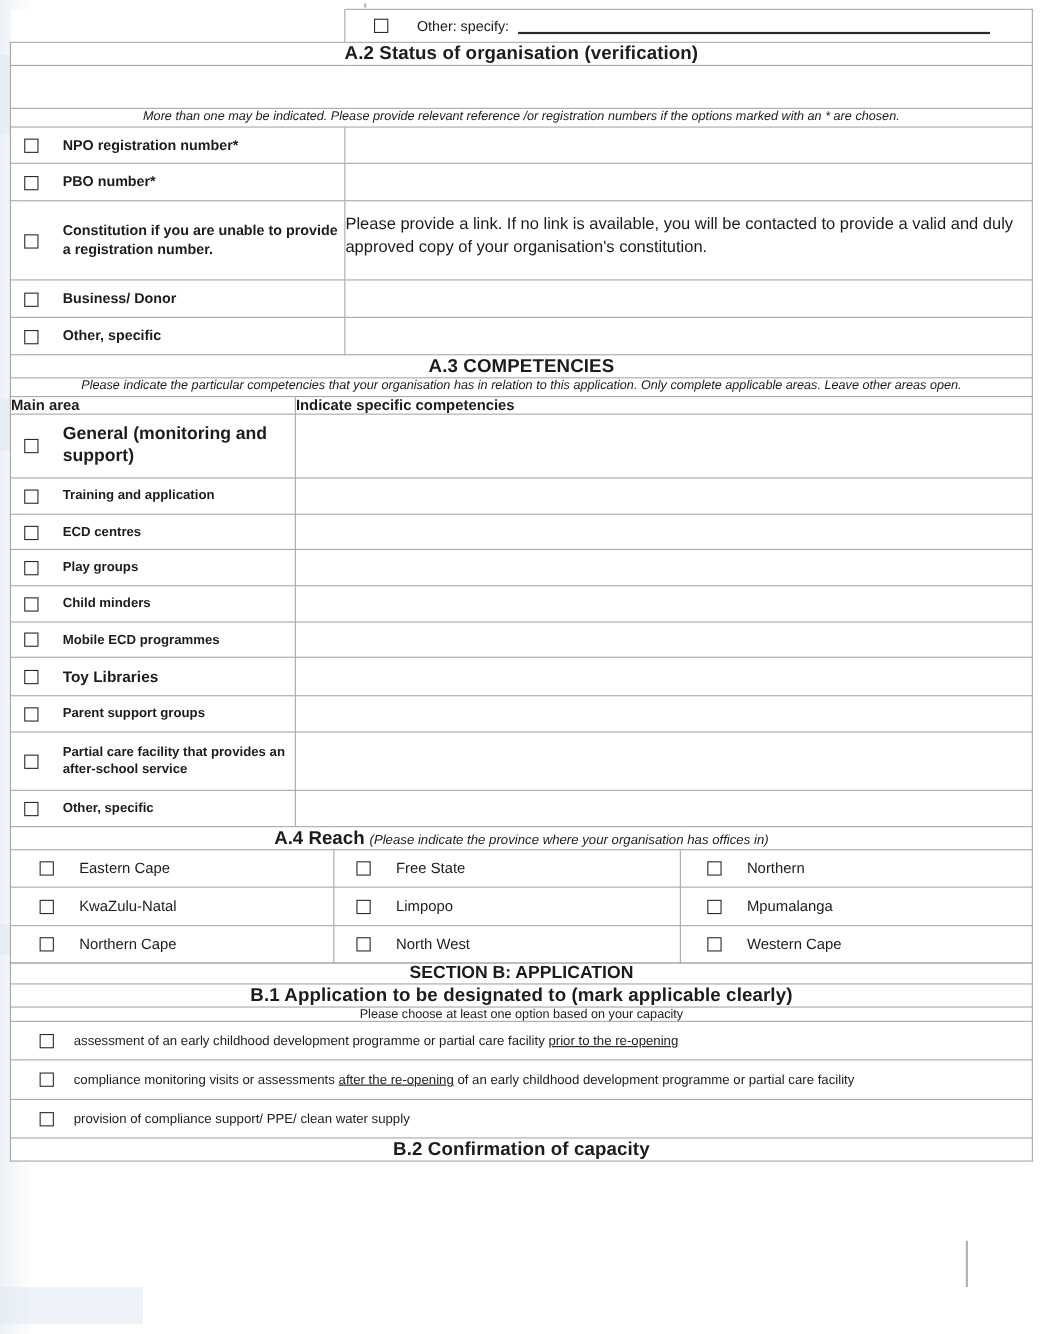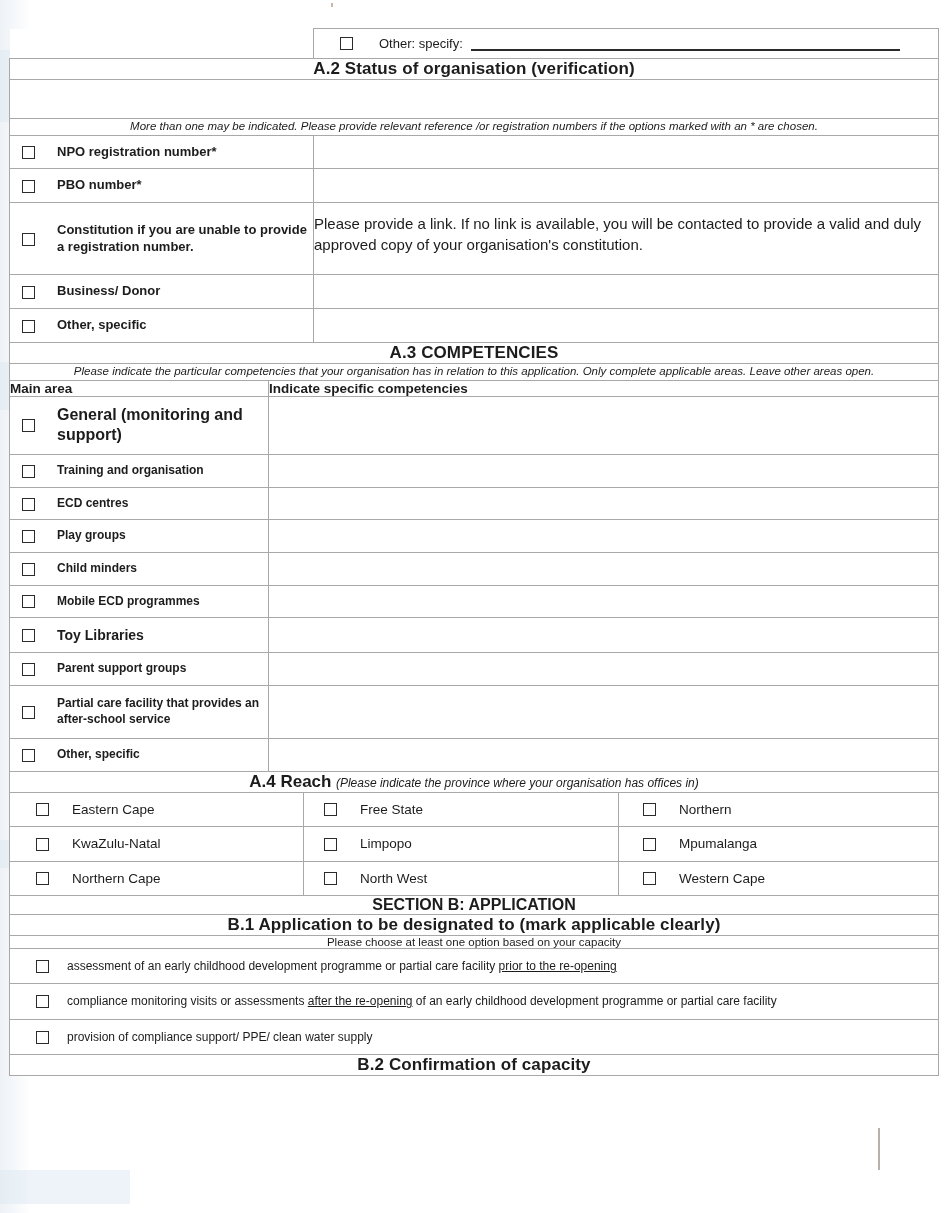--- a/index.html
+++ b/index.html
@@ -51,21 +51,20 @@
     background: #c9b6a8;
     pointer-events: none;
   }
 
   .page {
     position: absolute;
     left: 9px;
     top: 8px;
     width: 929px;
     z-index: 2;
-    margin-top: 20px;
   }
 
   table.form {
     width: 929px;
     border-collapse: collapse;
     table-layout: fixed;
   }
   table.form td {
     border: 1px solid #a8a8a8;
     padding: 0;
@@ -293,21 +292,21 @@
               <span class="cb"></span>
       <span class="opt-label" style="font-size:16px">General (monitoring and support)</span>
             </div>
     </td>
     <td class="cell-pad" style="height:40px"></td>
   </tr>
   <tr>
     <td>
       <div class="opt-row">
               <span class="cb"></span>
-      <span class="opt-label" style="font-size:12px">Training and organisation</span>
+      <span class="opt-label" style="font-size:12px">Training and application</span>
             </div>
     </td>
     <td class="cell-pad" style="height:28px"></td>
   </tr>
   <tr>
     <td>
       <div class="opt-row">
               <span class="cb"></span>
       <span class="opt-label" style="font-size:12px">ECD centres</span>
             </div>

